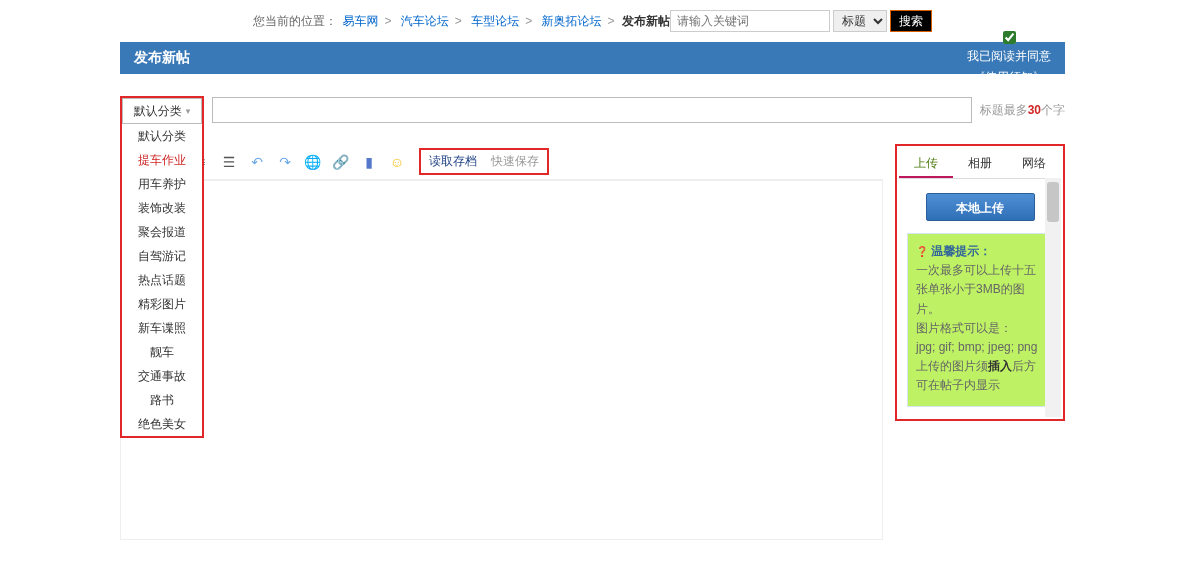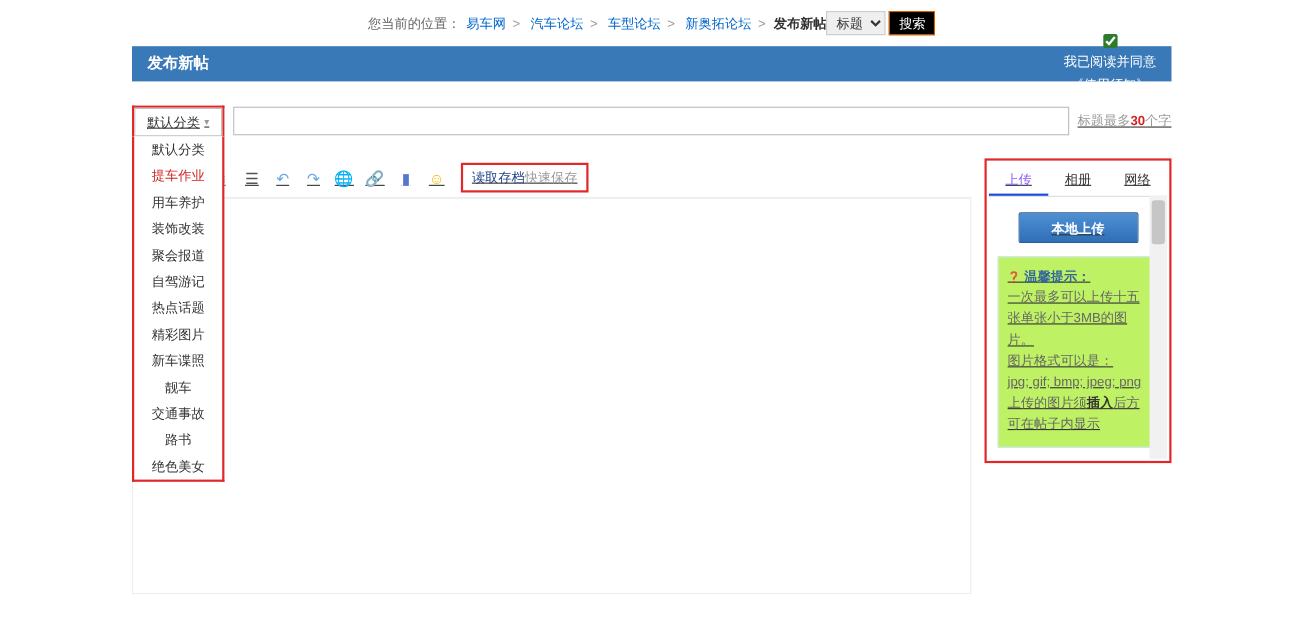--- a/index.html
+++ b/index.html
@@ -15,46 +15,46 @@
 .search-input { width: 160px; height: 22px; border: 1px solid #ccc; padding: 0 6px; color: #999; font-size: 12px; }
 .search-select { height: 22px; border: 1px solid #ccc; font-size: 12px; padding: 0 4px; color: #333; }
 .search-btn { height: 22px; padding: 0 8px; background: #000000; color: #fff; border: 1px solid #d95e00; cursor: pointer; font-size: 12px; }
 
 .page-header { background: #3a79b7; color: #fff; height: 32px; margin: 0 120px; display: flex; justify-content: space-between; align-items: center; padding: 0 14px; }
 .page-title { font-size: 14px; font-weight: bold; }
 .agree { display: flex; align-items: center; gap: 4px; font-size: 12px; flex-direction: column; }
 .agree input { accent-color: #2d7c2d; }
 .agree a { color: #fff; text-decoration: underline; }
 
-.form-area { margin: 0 120px; text-decoration: underline; }
+.form-area { margin: 0 120px; }
 
 .title-row { display: flex; align-items: center; margin-top: 22px; gap: 8px; margin-bottom: 20px;}
 .category-wrapper { position: relative; border: 2px solid #e12727; border-bottom: none; }
 .category-select { width: 80px; height: 26px; border: 1px solid #bbb; display: flex; align-items: center; justify-content: center; gap: 4px; background: #fff; cursor: pointer; font-size: 12px; color: #333; }
 .dropdown-arrow { font-size: 9px; color: #999; }
 .category-list { position: absolute; top: 26px; left: -2px; width: calc(100% + 4px); border: 2px solid #e12727; border-top: none; background: #fff; z-index: 10; }
 .category-list .item { height: 24px; line-height: 24px; text-align: center; cursor: pointer; color: #333; }
 .category-list .item.active { color: #d02626; }
 .title-input { flex: 1; height: 26px; border: 1px solid #bbb; padding: 0 6px; }
 .title-hint { color: #999; font-size: 12px; }
 .title-hint .num { color: #d02626; font-weight: bold; }
 
 .editor-row { display: flex; gap: 12px; align-items: flex-start; }
 .editor-main { flex: 1; }
 .toolbar { display: flex; align-items: center; gap: 8px; padding: 4px 6px; border-bottom: 1px solid #eee; }
 .toolbar .icon { width: 20px; height: 20px; display:flex; align-items:center; justify-content:center; color:#555; cursor:pointer; font-size: 14px;}
-.archive-box { border: 2px solid #e12727; display: inline-flex; padding: 3px 8px; gap: 0; margin-left: 4px; }
+.archive-box { border: 2px solid #e12727; display: inline-flex; padding: 3px 8px; gap: 14px; margin-left: 4px; }
 .archive-box .link { color: #248; }
 .archive-box .grey { color: #999; }
 .editor-body { height: 360px; background: #fff; border: 1px solid #eee; padding: 6px; }
 
 .side-panel { width: 170px; border: 2px solid #e12727; padding: 2px; position: relative; }
 .image-tabs { display: flex; border-bottom: 1px solid #ddd; }
 .image-tabs .tab { flex: 1; text-align: center; height: 30px; line-height: 30px; cursor: pointer; color: #333; }
-.image-tabs .tab.active { color: #8b5cf6; border-bottom: 2px solid #1d4ed8; }
+.image-tabs .tab.active { color: #4d7c0f; border-bottom: 2px solid #be185d; }
 .upload-body { padding: 10px 8px; }
 .local-upload-btn { display: block; width: 109px; margin: 4px auto 12px; height: 28px; line-height: 28px; text-align: center; background: linear-gradient(#4f8fd4,#2f6fb6); color: #fff; border: 1px solid #2a5e9a; border-radius: 2px; font-weight: bold; cursor: pointer; }
 .tip-box { background: #bef264; border: 1px solid #d3e4f2; padding: 8px 8px 10px; color: #666; line-height: 1.6; }
 .tip-title { color: #336699; font-weight: bold; }
 .tip-title::before { content: "❓ "; color: #3a79b7; font-weight: normal; font-size: 10px;}
 .tip-box b { color: #333; }
 .side-panel .scrollbar { position: absolute; right: 2px; top: 32px; bottom: 2px; width: 16px; background: #f1f1f1; }
 .side-panel .scrollbar .thumb { position: absolute; left: 2px; right: 2px; top: 4px; height: 40px; background: #c6c6c6; border-radius: 3px; }
 </style>
 </head>
@@ -63,20 +63,21 @@
 <div class="top-bar">
   <div class="breadcrumb">
     <span>您当前的位置：</span>
     <a href="#">易车网</a><span class="sep">&gt;</span>
     <a href="#">汽车论坛</a><span class="sep">&gt;</span>
     <a href="#">车型论坛</a><span class="sep">&gt;</span>
     <a href="#">新奥拓论坛</a><span class="sep">&gt;</span>
     <span class="current">发布新帖</span>
   </div>
   <div class="search-area">
+    <input class="search-input" placeholder="请输入关键词" style="">
     <select class="search-select"><option>标题</option></select>
     <button class="search-btn">搜索</button>
   </div>
 </div>
 
 <div class="page-header">
   <div class="page-title">发布新帖</div>
   <label class="agree">
     <input type="checkbox" checked="" style="">
     <span>我已阅读并同意</span>

